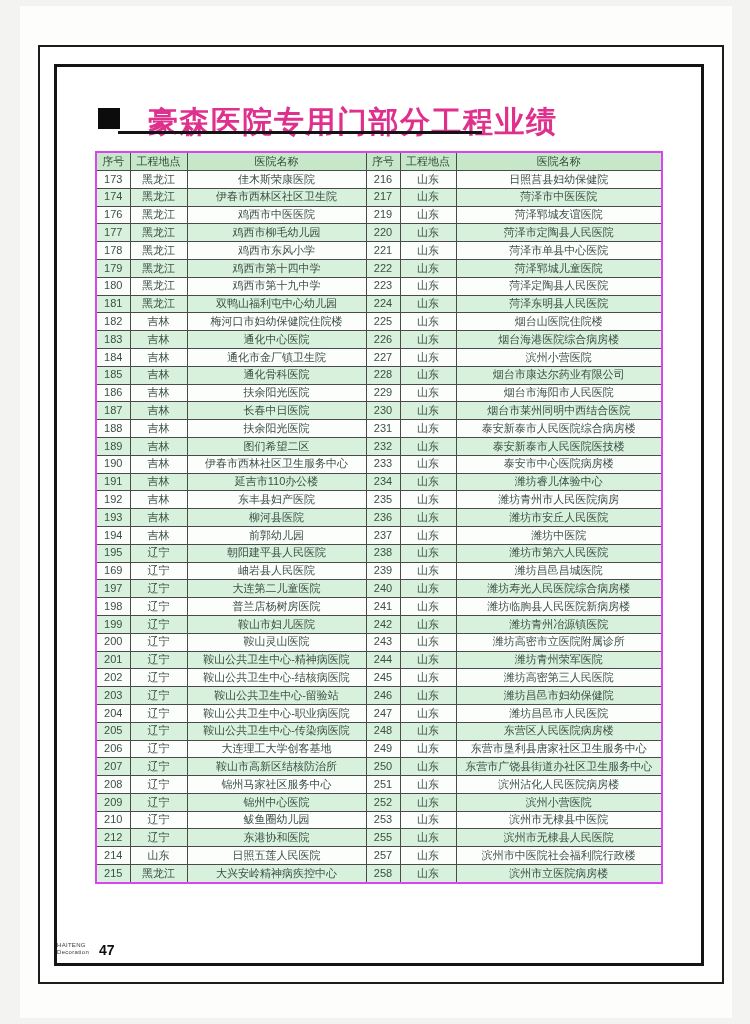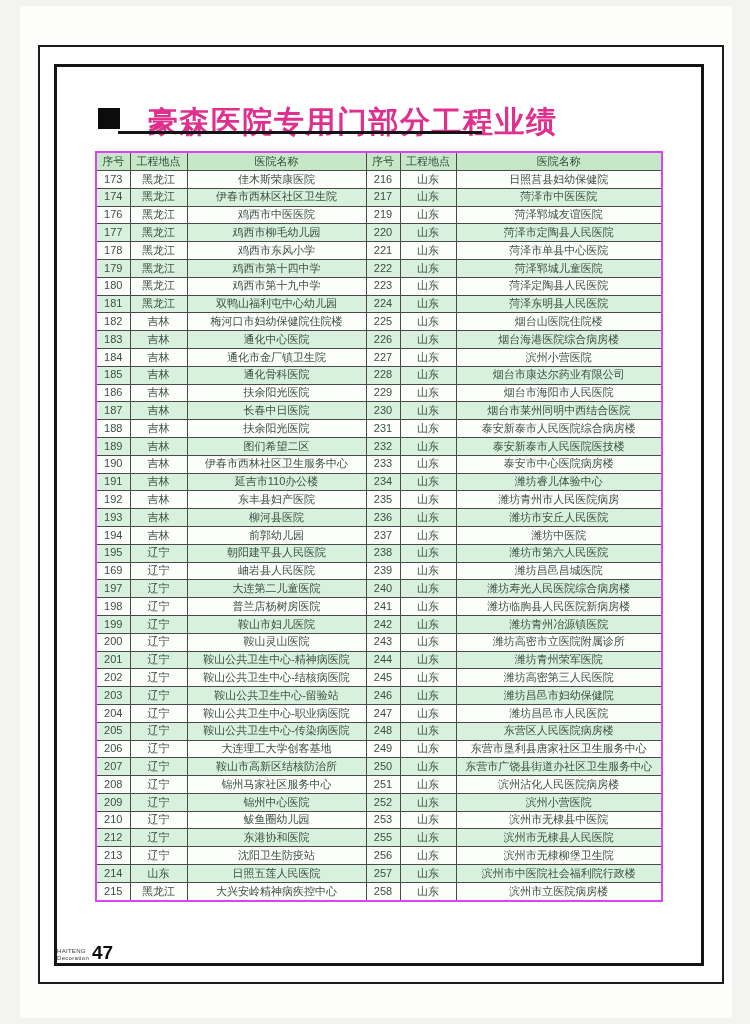--- a/index.html
+++ b/index.html
@@ -63,21 +63,21 @@
   col.c-hos2 { width:206px; }
   .footer {
     position:absolute; left:57px; top:942px;
     display:flex; align-items:flex-end;
   }
   .footer-brand {
     font-size:6px; line-height:7px; color:#3a3a3a;
     letter-spacing:0.3px; margin-bottom:2px;
   }
   .footer-pagenum {
-    font-size:19px; font-weight:bold; color:#0e0e0e; margin-left:3px;
+    font-size:14px; font-weight:bold; color:#0e0e0e; margin-left:10px;
   }
 </style>
 </head>
 <body>
 
 <div class="page"></div>
 <div class="frame-outer"></div>
 <div class="frame-inner"></div>
 
 <div class="title-block">
@@ -404,28 +404,20 @@
       </tr>
       <tr>
         <td>212</td>
         <td>辽宁</td>
         <td>东港协和医院</td>
         <td>255</td>
         <td>山东</td>
         <td>滨州市无棣县人民医院</td>
       </tr>
       <tr>
-        <td>213</td>
-        <td>辽宁</td>
-        <td>沈阳卫生防疫站</td>
-        <td>256</td>
-        <td>山东</td>
-        <td>滨州市无棣柳堡卫生院</td>
-      </tr>
-      <tr>
         <td>214</td>
         <td>山东</td>
         <td>日照五莲人民医院</td>
         <td>257</td>
         <td>山东</td>
         <td>滨州市中医院社会福利院行政楼</td>
       </tr>
       <tr>
         <td>215</td>
         <td>黑龙江</td>

